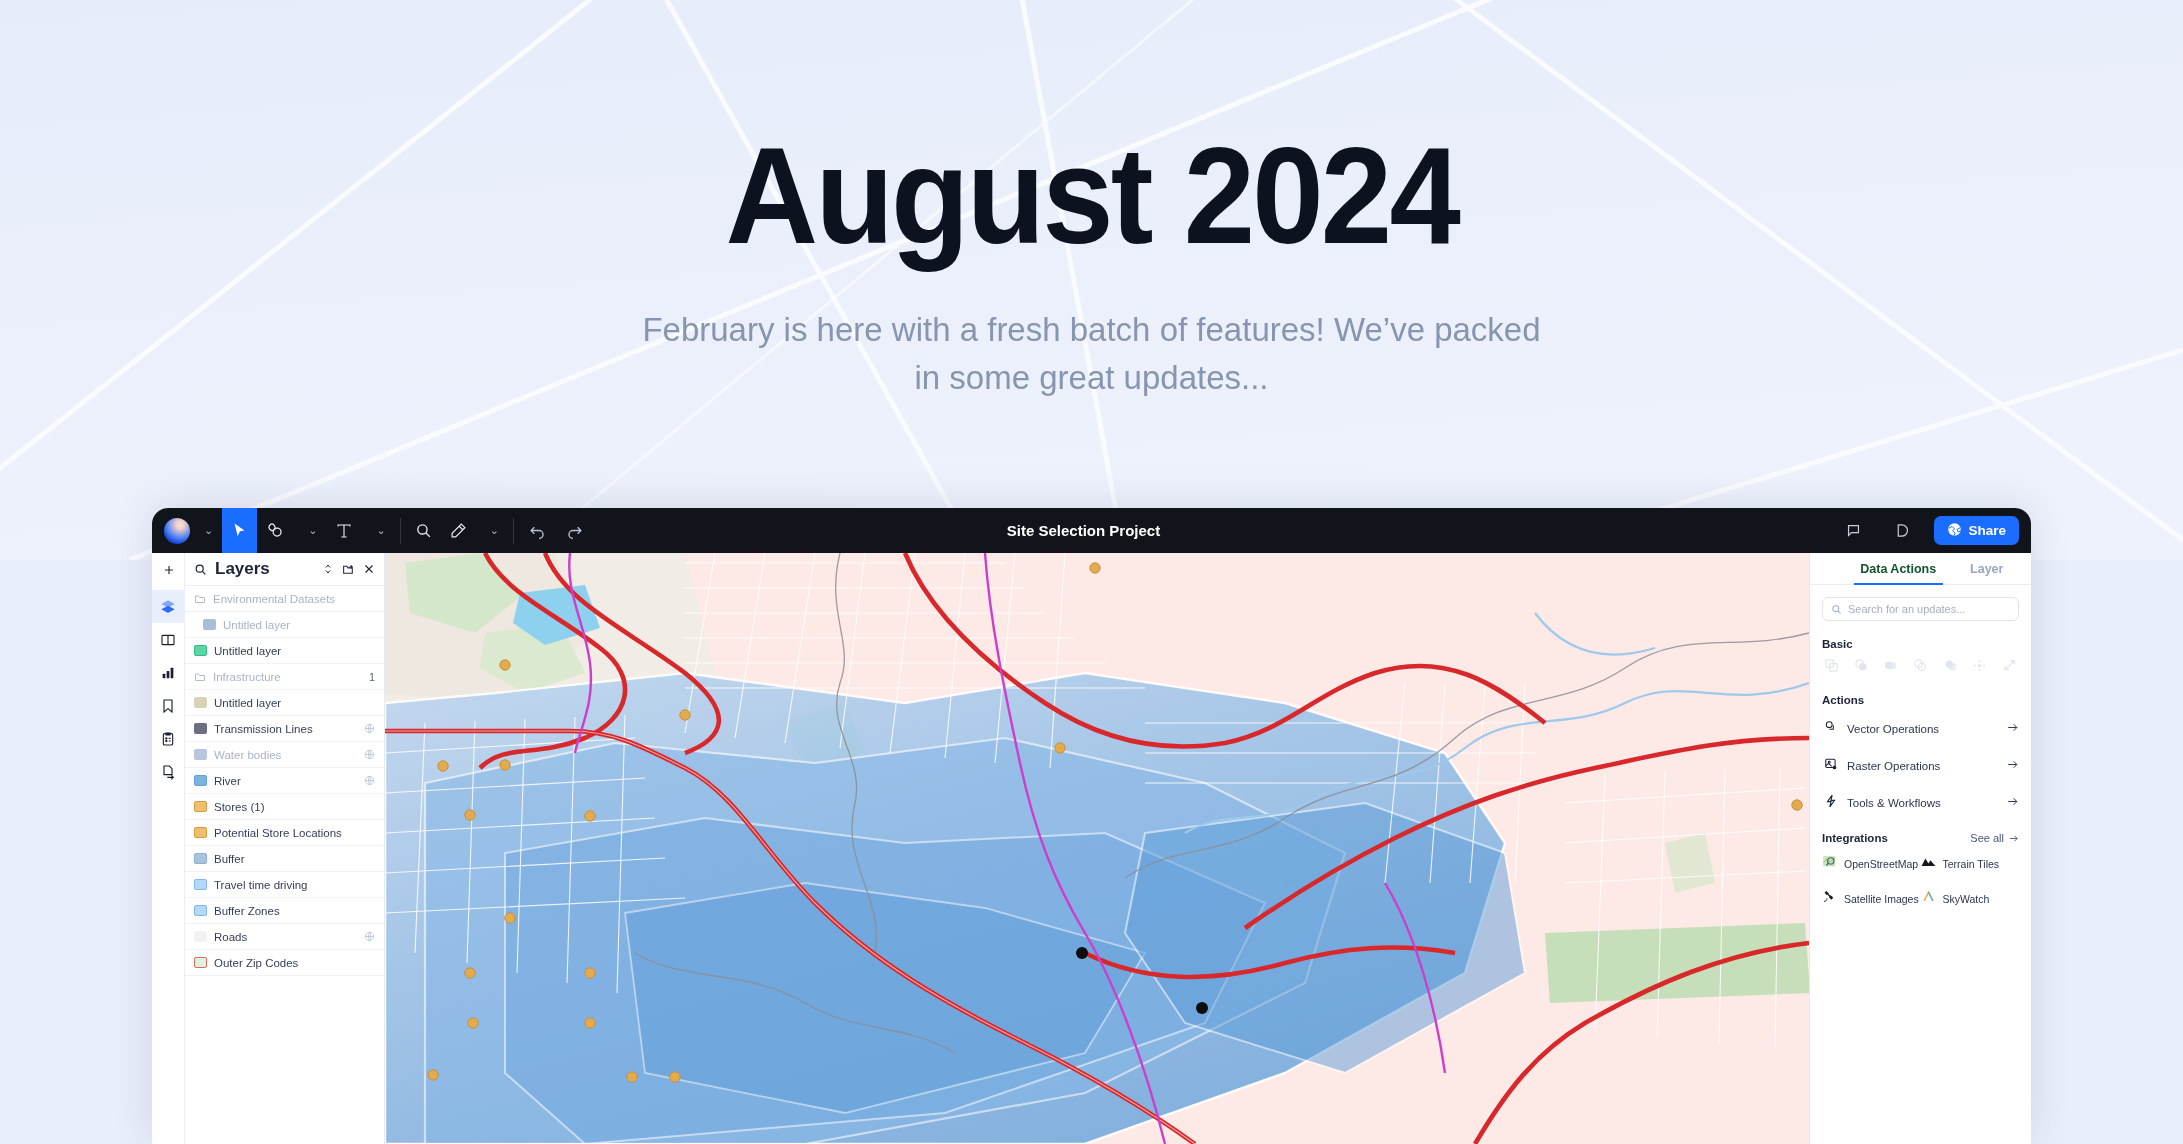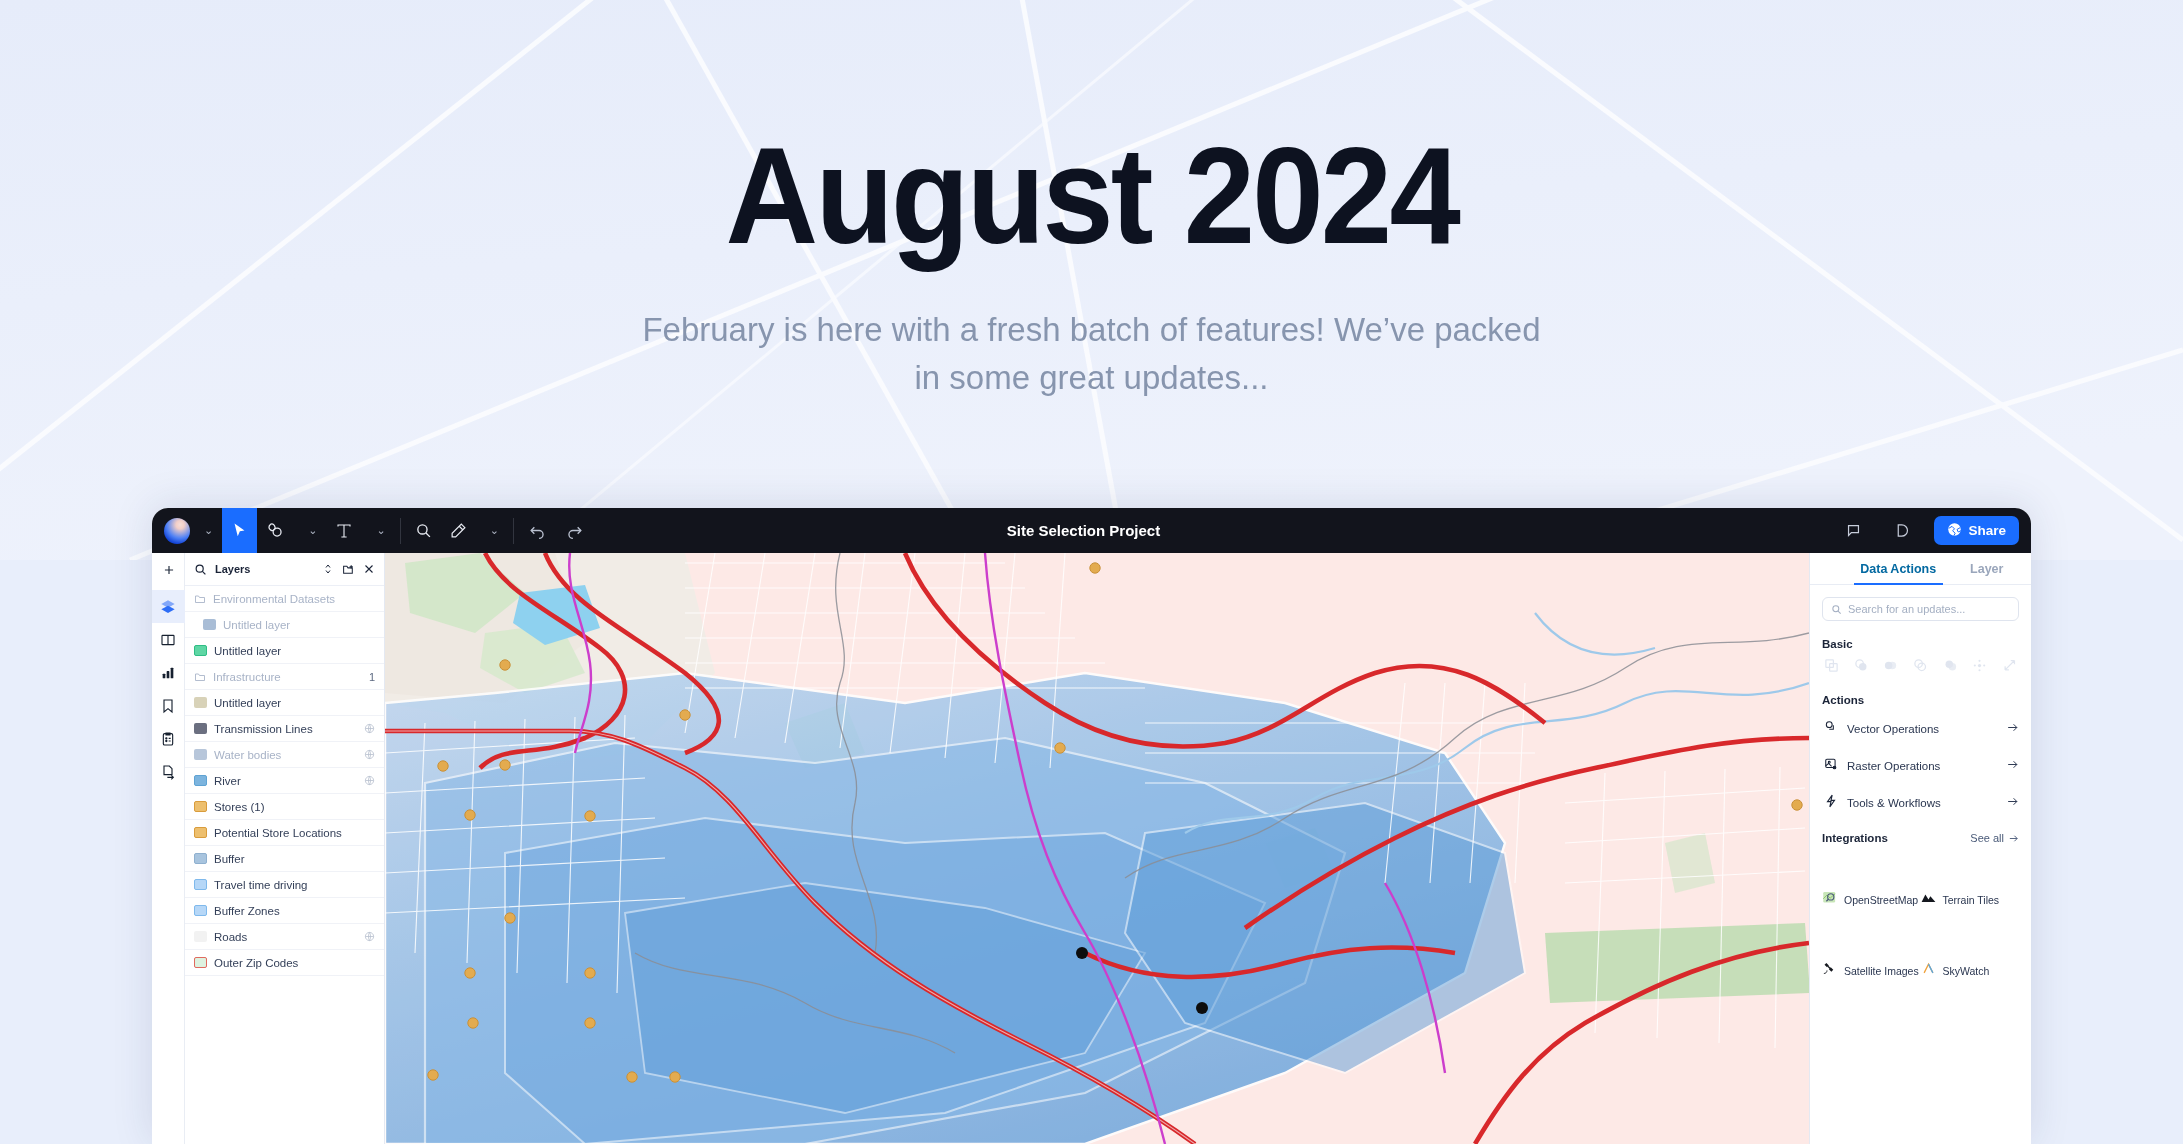--- a/index.html
+++ b/index.html
@@ -67,21 +67,21 @@
   .rail { width:33px; background:#fff; border-right:1px solid #e9edf4;
           display:flex; flex-direction:column; align-items:center; padding-top:37px; flex:0 0 33px; }
   .rail-item { width:33px; height:33px; display:flex; align-items:center; justify-content:center; cursor:pointer; }
   .rail-item.sel { background:#e8eefc; }
 
   
   .layers { width:200px; background:#fff; border-right:1px solid #e4e9f2; flex:0 0 200px;
             display:flex; flex-direction:column; }
   .layers-head { height:33px; display:flex; align-items:center; gap:8px;
                  padding:0 9px; border-bottom:1px solid #eceff6; }
-  .layers-title { font-size:11px; font-weight:700; color:#1b2438; flex:1; }
+  .layers-title { font-size:17px; font-weight:700; color:#1b2438; flex:1; }
   .lh-ic { cursor:pointer; display:flex; align-items:center; }
   .layer-row {
     height:26px; display:flex; align-items:center; gap:7px; padding:0 9px;
     border-bottom:1px solid #f0f2f7; font-size:11.5px; color:#333f58; cursor:pointer;
   }
   .layer-row .sw { width:13px; height:11px; border-radius:2px; flex:0 0 13px; }
   .layer-row .nm { flex:1; white-space:nowrap; overflow:hidden; text-overflow:ellipsis; }
   .layer-row.muted .nm { color:#a8b3c7; }
   .layer-row .cnt { font-size:11px; color:#6b7governance; }
   .globe-ic { opacity:.55; }
@@ -90,36 +90,36 @@
   
   .map { flex:1; position:relative; overflow:hidden; background:#fde9e6; }
   .map svg { position:absolute; inset:0; width:100%; height:100%; display:block; }
 
   
   .rpanel { width:222px; flex:0 0 222px; background:#fff; border-left:1px solid #e4e9f2;
             display:flex; flex-direction:column; }
   .rtabs { display:flex; height:32px; border-bottom:1px solid #e8ecf4; }
   .rtab { flex:1; display:flex; align-items:center; justify-content:center;
           font-size:12.5px; font-weight:700; color:#9aa6bb; cursor:pointer; position:relative; }
-  .rtab.on { color:#0369a1;margin-left:44px; }
+  .rtab.on { color:#14532d;margin-left:44px; }
   .rtab.on::after { content:""; position:absolute; left:0; right:0; bottom:-1px; height:2.5px; background:#1a6dff; }
   .rbody { padding:12px 12px 0 12px; }
   .rsearch { height:24px; border:1px solid #dfe4ee; border-radius:6px;
              display:flex; align-items:center; gap:6px; padding:0 8px; cursor:text; }
   .rsearch span { font-size:11px; color:#a4afc2; }
   .sec-title { font-size:11.5px; font-weight:700; color:#1b2438; margin:17px 0 8px; }
   .basic-icons { display:flex; justify-content:space-between; align-items:center; padding:0 2px; }
   .basic-icons svg { opacity:.9; }
   .act-row { display:flex; align-items:center; gap:9px; height:30px; margin-top:7px; cursor:pointer;
              padding-left:2px; }
   .act-row .lbl { flex:1; font-size:11.5px; color:#2a3650; }
   .sec-row { display:flex; align-items:center; justify-content:space-between; margin:14px 0 10px; }
   .see-all { font-size:11px; color:#4a5a78; cursor:pointer; display:flex; align-items:center; gap:4px; }
   .integr { display:grid; grid-template-columns:1fr 1fr; row-gap:16px; }
-  .int-item { display:flex; align-items:center; gap:7px; cursor:pointer;margin-top:36px; }
+  .int-item { display:flex; align-items:center; gap:7px; cursor:pointer; }
   .int-item .lbl { font-size:10.5px; color:#2a3650; }
 </style>
 </head>
 <body>
 
 <svg class="bg-lines" viewBox="0 0 2183 560" preserveAspectRatio="none">
   <defs>
     <linearGradient id="pagebg" x1="0" y1="0" x2="0.3" y2="1">
       <stop offset="0%" stop-color="#e6ecfa"></stop>
       <stop offset="100%" stop-color="#eef2fc"></stop>

